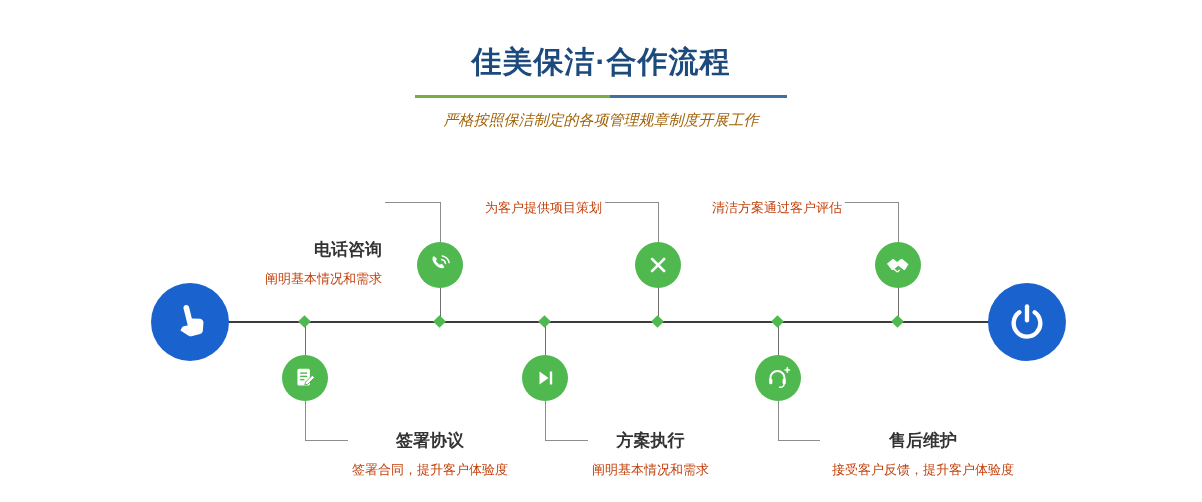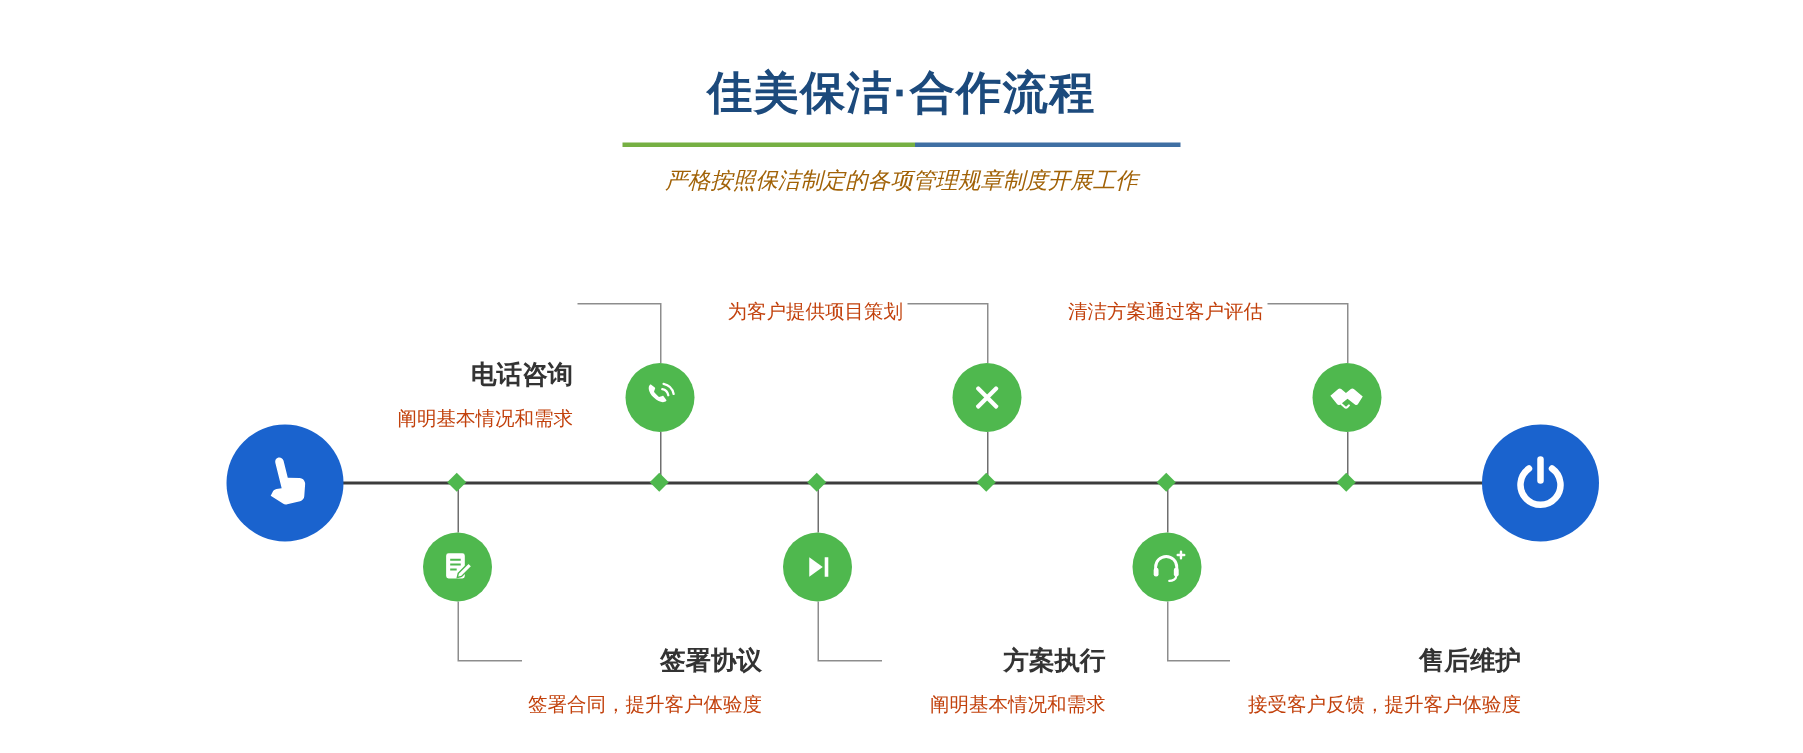--- a/index.html
+++ b/index.html
@@ -33,23 +33,23 @@
   .stem{background:#6f6f6f;}
 
   .diamond{position:absolute;width:9px;height:9px;background:#4fb84e;transform:rotate(45deg);top:317px;z-index:2;}
   .d1{left:300px;} .d2{left:435px;} .d3{left:540px;}
   .d4{left:653px;} .d5{left:773px;} .d6{left:893px;}
 
   .step-label{position:absolute;white-space:nowrap;}
   .step-label .t{font-size:17px;font-weight:bold;color:#333333;}
   .step-label .d{font-size:13px;color:#c2410c;margin-top:9px;}
   .top-label{text-align:right;top:190px;}
-  .bottom-label{text-align:right;top:429px;}
+  .bottom-label{text-align:center;top:429px;}
   .tl1{right:820px;margin-top:48px;} .tl2{right:600px;} .tl3{right:360px;}
-  .bl1{left:352px;} .bl2{left:620px;} .bl3{left:832px;}
+  .bl1{left:352px;} .bl2{left:592px;} .bl3{left:832px;}
 
   svg{display:block;}
   .tilt{transform:rotate(-14deg);}
 </style>
 </head>
 <body>
 
 <div class="canvas">
 
   <div class="title">佳美保洁·合作流程</div>

